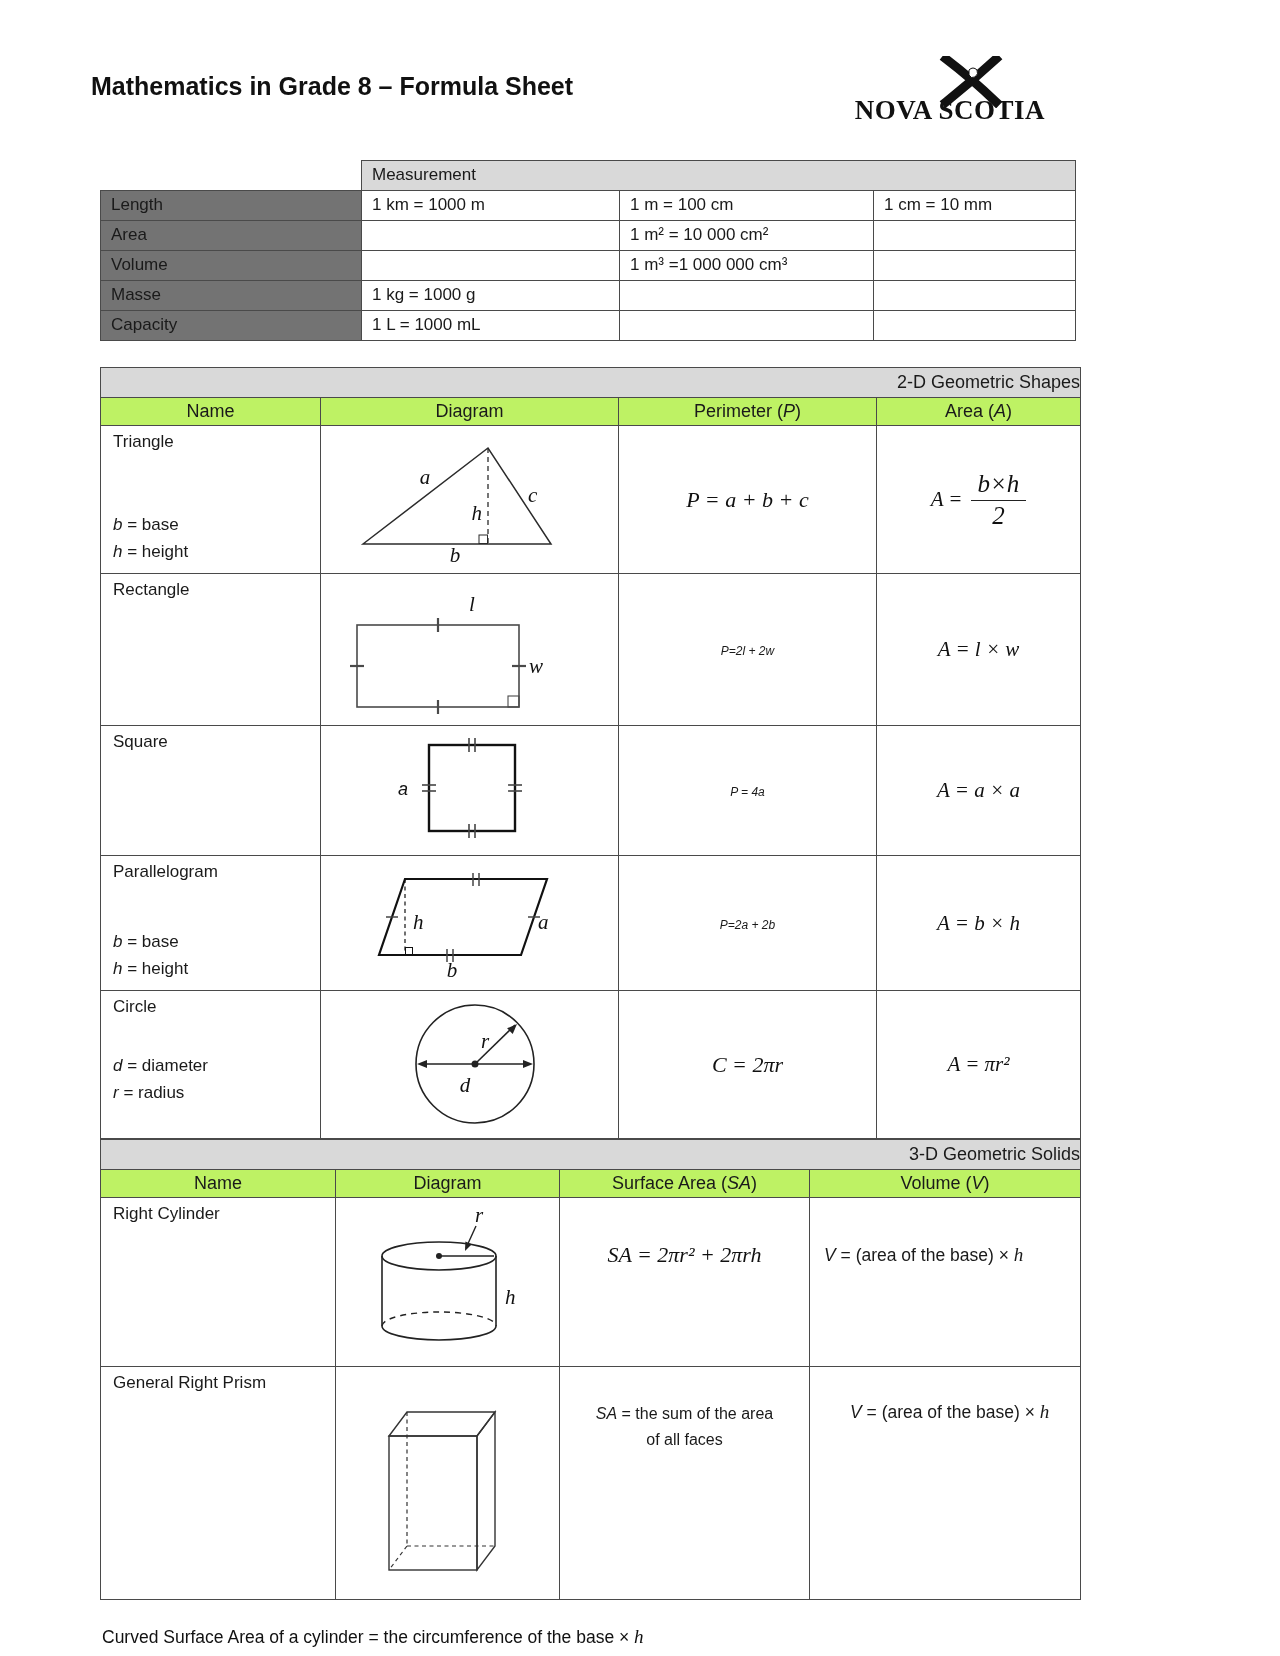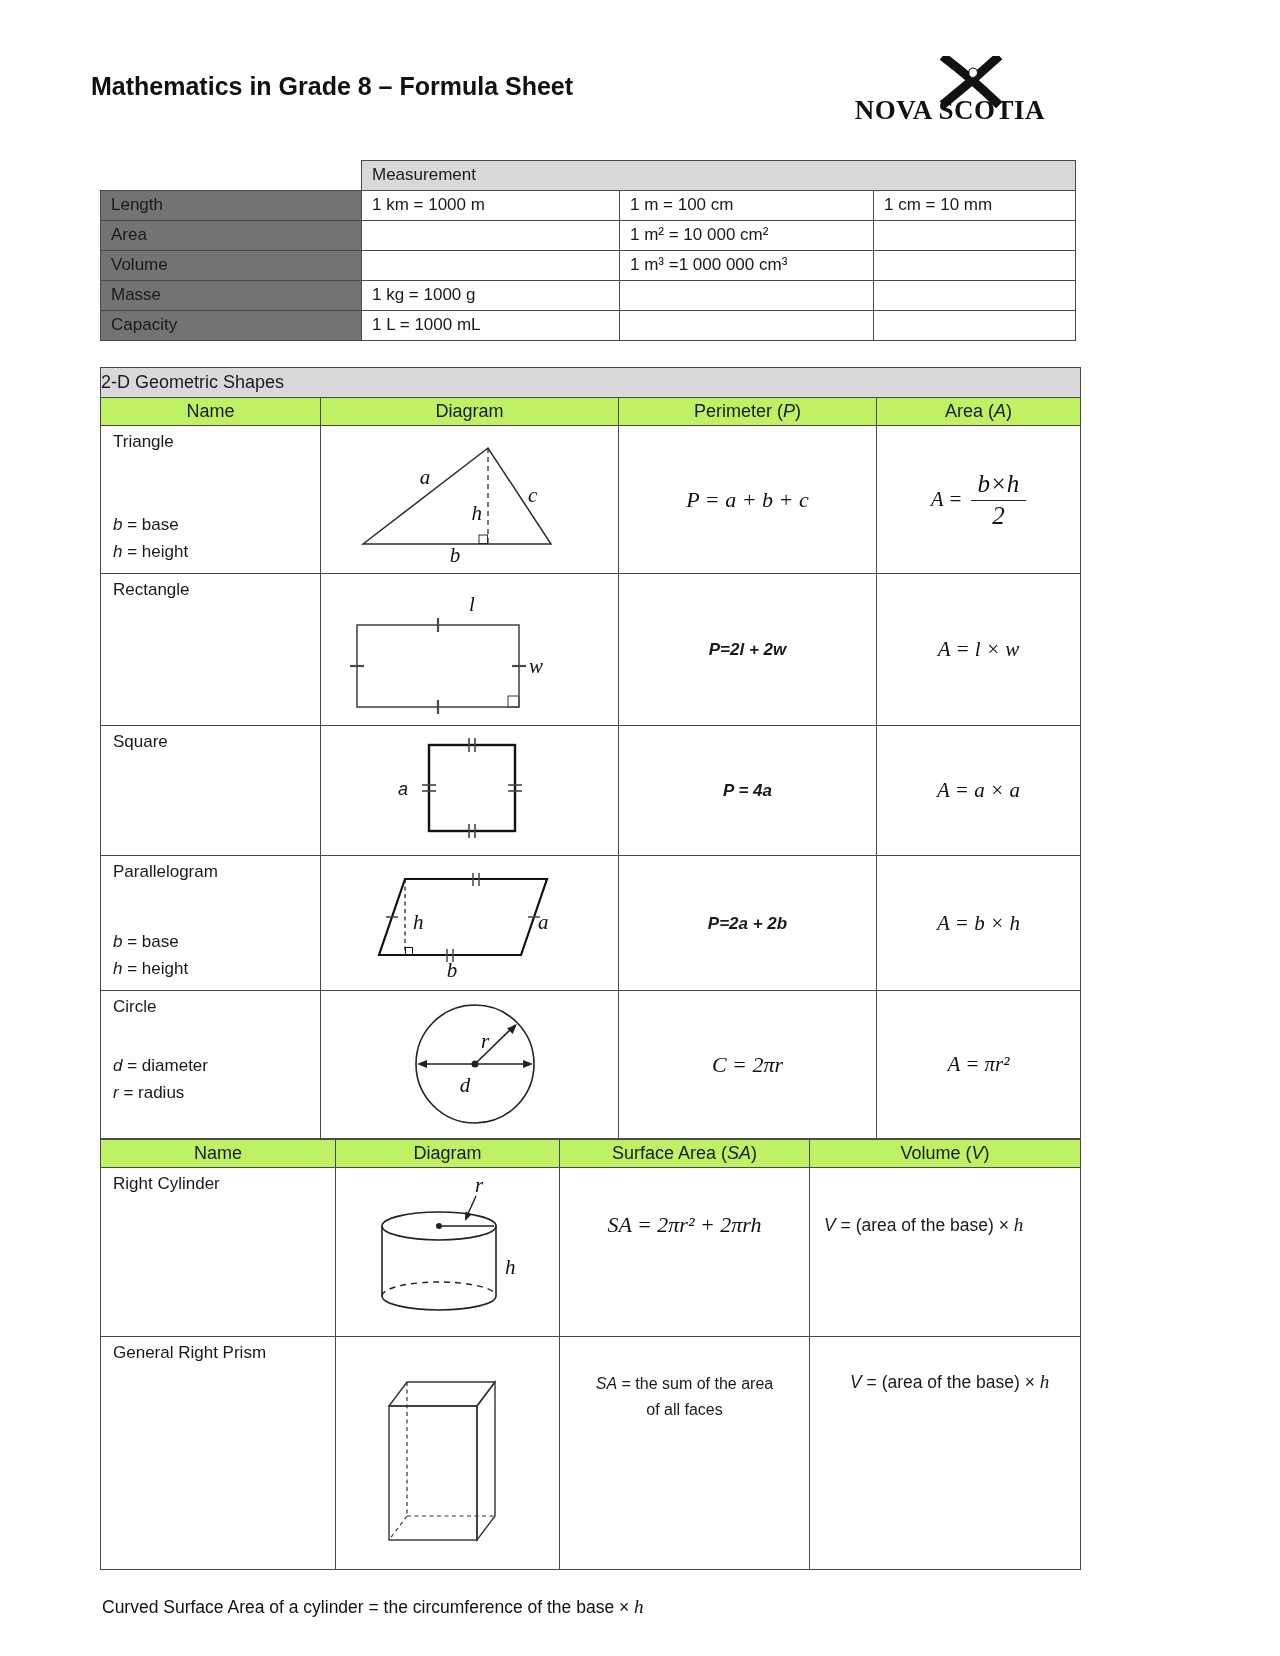--- a/index.html
+++ b/index.html
@@ -11,39 +11,39 @@
 
   
   .logo {position:absolute; top:56px; right:146px; width:210px; height:78px;}
   .logo .saltire {position:absolute; top:0; left:104px;}
   .logo .wordmark {position:absolute; bottom:8px; right:0; font-family:"Liberation Serif", serif;
                    font-weight:700; font-size:27px; letter-spacing:0.5px; color:#111; white-space:nowrap;}
 
   
   table {border-collapse:collapse; table-layout:fixed;}
   td, th {border:1.5px solid #4a4a4a; padding:0; font-weight:400; color:#1a1a1a;}
-  .sec {background:#d9d9d9; text-align:left; font-size:18px; height:29px;}
+  .sec {background:#d9d9d9; text-align:right; font-size:18px; height:29px;}
   .colhead {height:27px; text-align:center; font-size:18px; background:#bef264;}
 
   .mtable {width:975px; margin-top:59px;}
   .mtable td {font-size:17px; height:26px; padding:1px 10px 2px; text-align:left; vertical-align:middle;}
   .mtable td.lab {background:#737373;}
   .mtable td.nocell {border:0; background:#fff;}
 
   .s2 {width:980px; margin-top:26px;}
   .s3 {width:980px;}
 
   .namecell {vertical-align:top; padding:6px 12px 10px; font-size:17px; position:relative; text-align:left;}
   .namecell .notes {position:absolute; left:12px; bottom:8px; line-height:1.55;}
   .namecell .notes.mid {bottom:32px;}
   .diag {text-align:center; vertical-align:middle;}
   .fcell {text-align:center; vertical-align:middle; font-size:17.5px;}
   .f-serif {font-family:"Liberation Serif", serif; font-style:italic; font-size:22px; color:#111;}
   .f-serif-sm {font-family:"Liberation Serif", serif; font-style:italic; font-size:21px; color:#111;}
-  .f-sans {font-style:italic; font-size:17px;font-weight:bold;}
+  .f-sans {font-style:italic; font-size:12px;}
   .iv {font-style:italic;}
   .fh {font-family:"Liberation Serif", serif; font-style:italic; font-size:19px;}
 
   .frac-wrap {display:inline-flex; align-items:center; gap:8px;}
   .frac {display:inline-block; text-align:center; vertical-align:middle;
          font-family:"Liberation Serif", serif; font-style:italic; font-size:25px; color:#111;}
   .frac .num {display:block; border-bottom:1.6px solid #222; padding:0 7px 2px;}
   .frac .den {display:block; padding-top:1px;}
 
   .lift {padding-bottom:55px;}
@@ -272,20 +272,23 @@
       </table>
 
     <table class="s3">
       <colgroup>
           <col style="width:235px">
           <col style="width:224px">
           <col style="width:250px">
           <col style="width:271px">
         </colgroup>
       <tbody>
+          <tr>
+        <td class="sec" colspan="4">3-D Geometric Solids</td>
+      </tr>
       <tr>
         <th class="colhead">Name</th>
         <th class="colhead">Diagram</th>
         <th class="colhead"><span>Surface Area (</span><span class="iv">SA</span><span>)</span></th>
         <th class="colhead"><span>Volume (</span><span class="iv">V</span><span>)</span></th>
       </tr>
 
       <tr>
         <td class="namecell" style="height:152px">
           <div>Right Cylinder</div>

